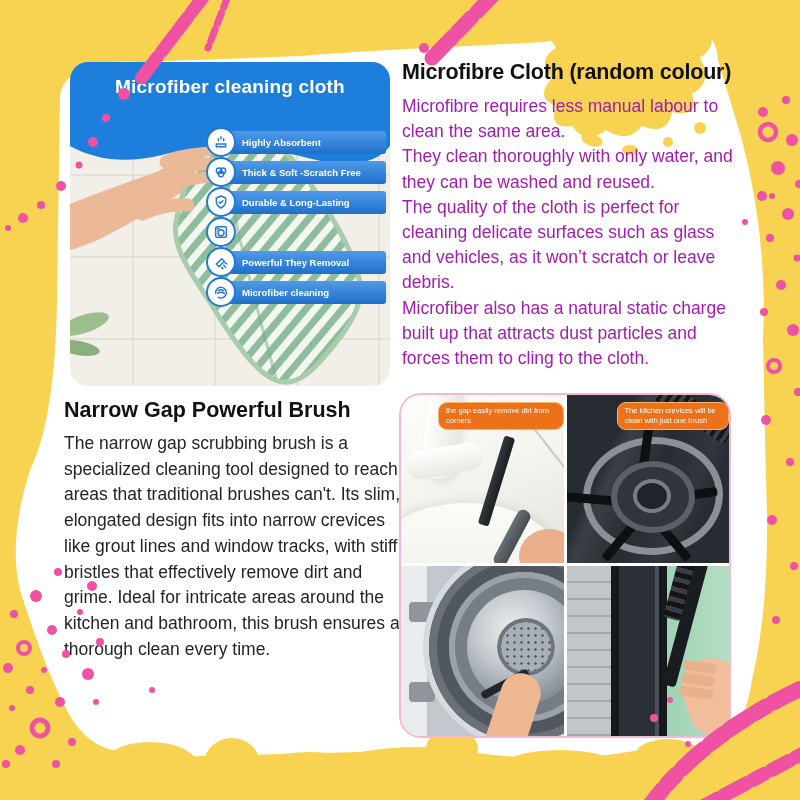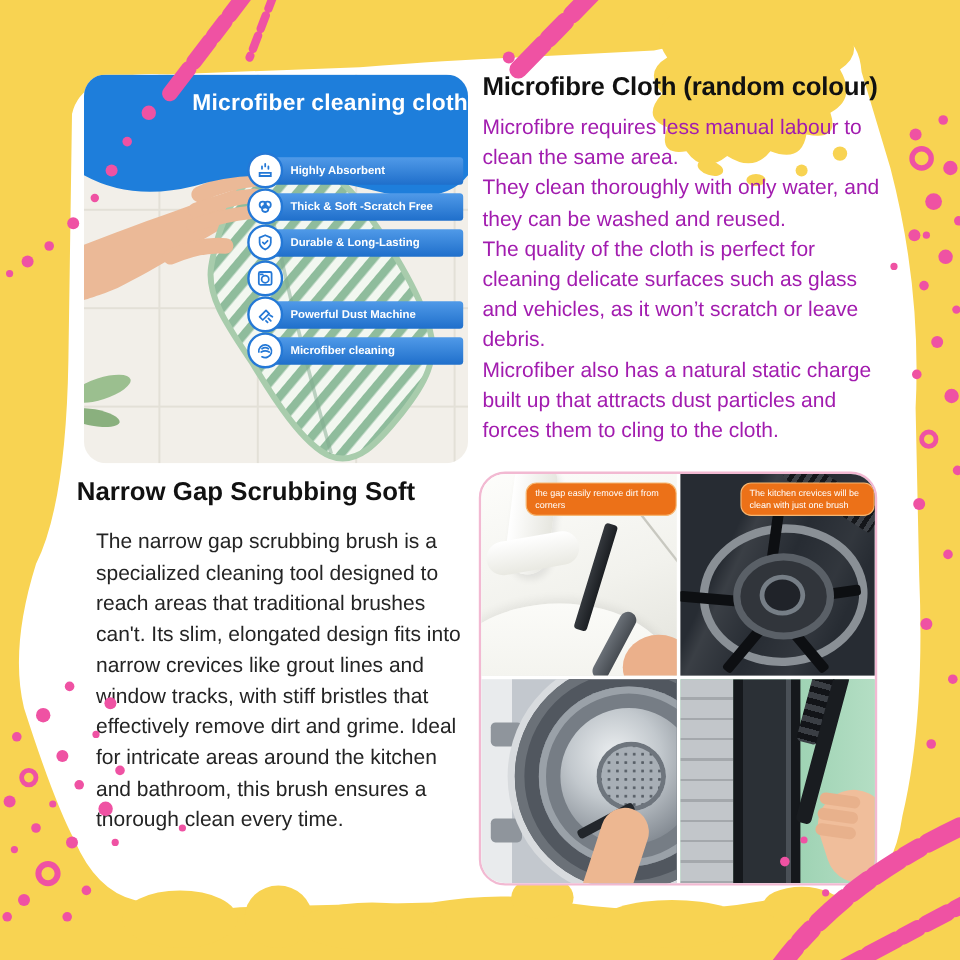--- a/index.html
+++ b/index.html
@@ -11,21 +11,21 @@
   #pink-layer{z-index:6;}
 
   
   .card{position:absolute;left:70px;top:62px;width:320px;height:324px;
         border-radius:18px;overflow:hidden;z-index:2;
         background-color:#F2EFE9;
         background-image:linear-gradient(#E3E0D7 1.5px, transparent 1.5px),
                          linear-gradient(90deg,#E3E0D7 1.5px, transparent 1.5px);
         background-size:82px 82px;background-position:-20px 30px;}
   .banner-svg{position:absolute;left:0;top:0;width:320px;height:110px;}
-  .banner-title{position:absolute;left:0;top:14px;width:320px;text-align:right;
+  .banner-title{position:absolute;left:0;top:14px;width:320px;text-align:center;
         color:#fff;font-weight:bold;font-size:19px;letter-spacing:.2px;z-index:3;}
   .cloth-svg{position:absolute;left:0;top:0;width:320px;height:324px;}
   .badges{position:absolute;right:4px;top:68px;width:180px;display:flex;
         flex-direction:column;gap:6px;z-index:4;}
   .badge{display:flex;align-items:center;height:24px;}
   .badge-icon{width:30px;height:30px;box-sizing:border-box;border-radius:50%;
         background:#fff;border:2.5px solid #2478D6;display:flex;align-items:center;
         justify-content:center;z-index:2;flex:0 0 30px;}
   .badge-bar{flex:1;height:23px;margin-left:-9px;padding-left:15px;
         background:linear-gradient(180deg,#509AE8,#1F6FCB);
@@ -34,21 +34,21 @@
 
   
   .col-right{position:absolute;left:402px;top:60px;width:362px;z-index:2;}
   .col-right h1{margin:0 0 9px 0;font-size:21.5px;font-weight:bold;color:#111;
         letter-spacing:-0.2px;white-space:nowrap;}
   .col-right p{margin:0;width:336px;font-size:17.5px;line-height:1.44;color:#a21caf;}
 
   
   .sec-brush{position:absolute;left:64px;top:398px;width:336px;z-index:2;}
   .sec-brush h2{margin:0 0 8px 0;font-size:21.5px;font-weight:bold;color:#111;}
-  .sec-brush p{margin:16px;font-size:17.5px;line-height:1.47;color:#242424;}
+  .sec-brush p{margin:0;font-size:17.5px;line-height:1.47;color:#242424;}
 
   
   .photo-grid{position:absolute;left:399px;top:393px;width:332px;height:345px;
         box-sizing:border-box;border:2px solid #F2B9D2;border-radius:22px;
         overflow:hidden;background:#fff;display:grid;z-index:2;
         grid-template-columns:1fr 1fr;grid-template-rows:168px 1fr;gap:3px;}
   .ph{position:relative;overflow:hidden;}
   .plabel{position:absolute;top:7px;background:#EC7118;border:1px solid #F6B671;
         color:#fff;font-size:7.5px;line-height:1.3;padding:3px 7px;border-radius:9px;
         max-width:118px;z-index:5;margin-left:42px;}
@@ -218,21 +218,21 @@
           </svg>
       </span>
     </div>
     <div class="badge">
       <span class="badge-icon">
         <svg width="16" height="16" viewBox="0 0 24 24" fill="none" stroke="#2478D6" stroke-width="2.2" stroke-linecap="round" stroke-linejoin="round">
           <path d="M5 15 L13 7 L17 11 L9 19 Z"></path>
             <path d="M16 17 l3 3 M18 13 l3 2 M13 20 l2 2"></path>
           </svg>
       </span>
-      <span class="badge-bar">Powerful Dust Machine</span>
+      <span class="badge-bar">Powerful They Removal</span>
     </div>
     <div class="badge">
       <span class="badge-icon">
         <svg width="16" height="16" viewBox="0 0 24 24" fill="none" stroke="#2478D6" stroke-width="2.2" stroke-linecap="round">
           <path d="M4 14 a8 8 0 1 1 4 6"></path>
             <path d="M8 10 q4 -3 8 0 M7 14 q5 -3 10 0"></path>
           </svg>
       </span>
       <span class="badge-bar">Microfiber cleaning</span>
     </div>
@@ -241,21 +241,21 @@
 
 <div class="col-right">
   <h1>Microfibre Cloth (random colour)</h1>
   <p>Microfibre requires less manual labour to clean the same area.</p>
   <p>They clean thoroughly with only water, and they can be washed and reused.</p>
   <p>The quality of the cloth is perfect for cleaning delicate surfaces such as glass and vehicles, as it won’t scratch or leave debris.</p>
   <p>Microfiber also has a natural static charge built up that attracts dust particles and forces them to cling to the cloth.</p>
 </div>
 
 <div class="sec-brush">
-  <h2>Narrow Gap Scrubbing Soft</h2>
+  <h2>Narrow Gap Powerful Brush</h2>
   <p>The narrow gap scrubbing brush is a specialized cleaning tool designed to reach areas that traditional brushes can't. Its slim, elongated design fits into narrow crevices like grout lines and window tracks, with stiff bristles that effectively remove dirt and grime. Ideal for intricate areas around the kitchen and bathroom, this brush ensures a thorough clean every time.</p>
 </div>
 
 <div class="photo-grid">
   <div class="ph ph-sink">
     <div class="sink-basin"></div>
     <div class="sink-seam"></div>
     <div class="sink-pillar"></div>
     <div class="sink-arm"></div>
     <div class="sink-brush-blade"></div>

